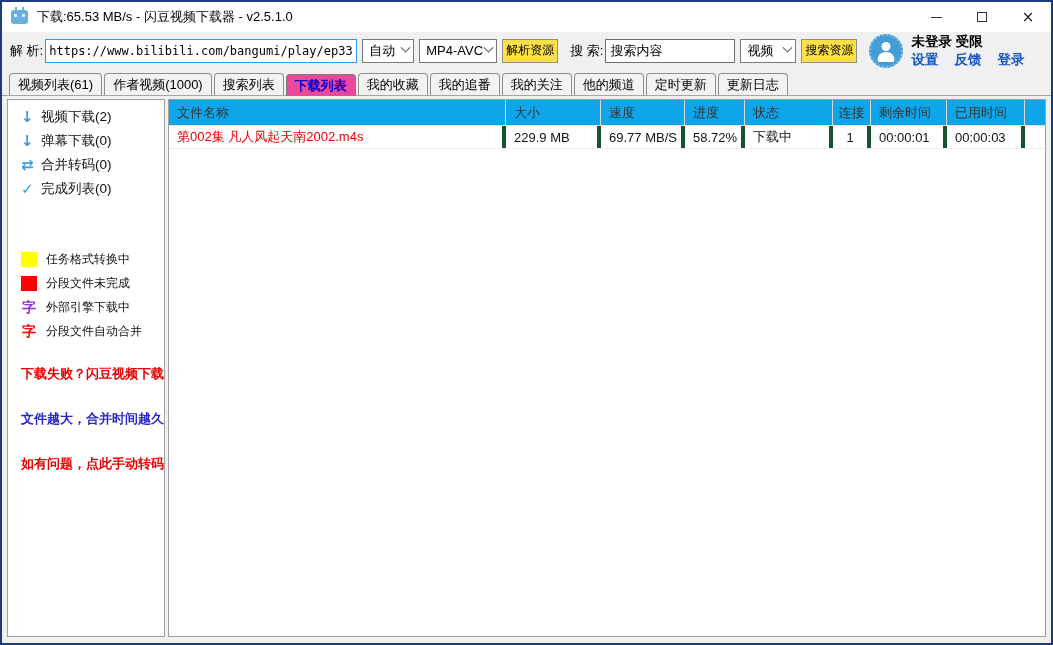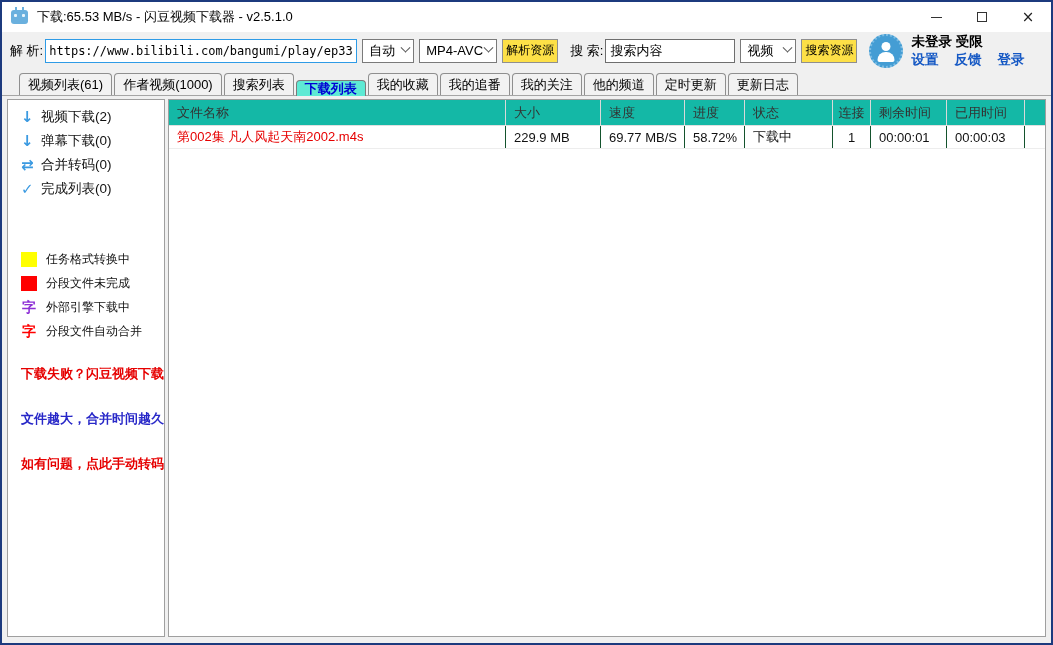--- a/index.html
+++ b/index.html
@@ -86,30 +86,30 @@
     position:absolute; left:50%; bottom:4px; transform:translateX(-50%);
     width:17px; height:10px; border-radius:8px 8px 2px 2px; background:#fff;
   }
   .account { margin-left:8px; line-height:16px; }
   .account-status { font-weight:bold; font-size:13.5px; color:#000; white-space:nowrap; }
   .account-links { display:flex; gap:16px; margin-top:2px; }
   .account-links span { font-weight:bold; font-size:13.5px; color:#1558c4; cursor:pointer; white-space:nowrap; }
   
   .tabbar {
     flex:0 0 27px; background:#f0f0f0; display:flex; align-items:flex-end;
-    padding-left:17px; border-bottom:1px solid #a5a5a5;
+    padding-left:7px; border-bottom:1px solid #a5a5a5;
   }
   .tab {
     height:22px; display:flex; align-items:center; padding:0 8px;
     border:1px solid #8f8f8f; border-bottom:none; border-radius:4px 4px 0 0;
     background:#f2f2f2; margin-right:2px; font-size:13px; white-space:nowrap;
     color:#000; cursor:default;
   }
   .tab.active {
-    height:16px; background:#5eead4; color:#0000d4; font-weight:bold;
+    height:22px; background:#ec4899; color:#0000d4; font-weight:bold;
     margin-bottom:-1px; border-color:#7c7c7c; z-index:2;
   }
   
   .content {
     flex:1; display:flex; background:#f0f0f0; padding:3px 5px 6px 5px; min-height:0;
   }
   .sidebar {
     flex:0 0 158px; background:#fff; border:1px solid #9f9f9f; margin-right:3px;
     padding-top:5px; overflow:hidden;
   }
@@ -130,34 +130,34 @@
   }
   .legend-label { font-size:12px; color:#111; }
   .tips { margin-top:22px; padding-left:13px; }
   .tip { font-size:13px; font-weight:bold; margin-bottom:27px; white-space:nowrap; }
   
   .main {
     flex:1; background:#fff; border:1px solid #9f9f9f; display:flex; flex-direction:column;
     min-width:0;
   }
   .thead {
-    display:flex; height:26px; align-items:center; background:#14b8a6;
+    display:flex; height:26px; align-items:center; background:#0ea5e9;
     border-bottom:1px solid #e0e0e0; flex:0 0 26px;
   }
   .th {
     padding-left:8px; font-size:13px; color:#333; height:100%;
     display:flex; align-items:center; border-right:1px solid #d9d9d9;
   }
   .trow {
     display:flex; height:23px; align-items:center; border-bottom:1px solid #ededed;
     flex:0 0 23px;
   }
   .td {
     padding-left:8px; font-size:13px; color:#111; height:100%;
-    display:flex; align-items:center; border-right:1px solid #14532d;
+    display:flex; align-items:center; border-right:4px solid #14532d;
     overflow:hidden; white-space:nowrap;
   }
   .c-name   { width:337px; }
   .c-size   { width:95px;  }
   .c-speed  { width:84px;  }
   .c-prog   { width:60px;  }
   .c-status { width:88px;  }
   .c-conn   { width:38px; justify-content:center; padding-left:0; }
   .c-remain { width:76px;  }
   .c-elapse { width:78px;  }

